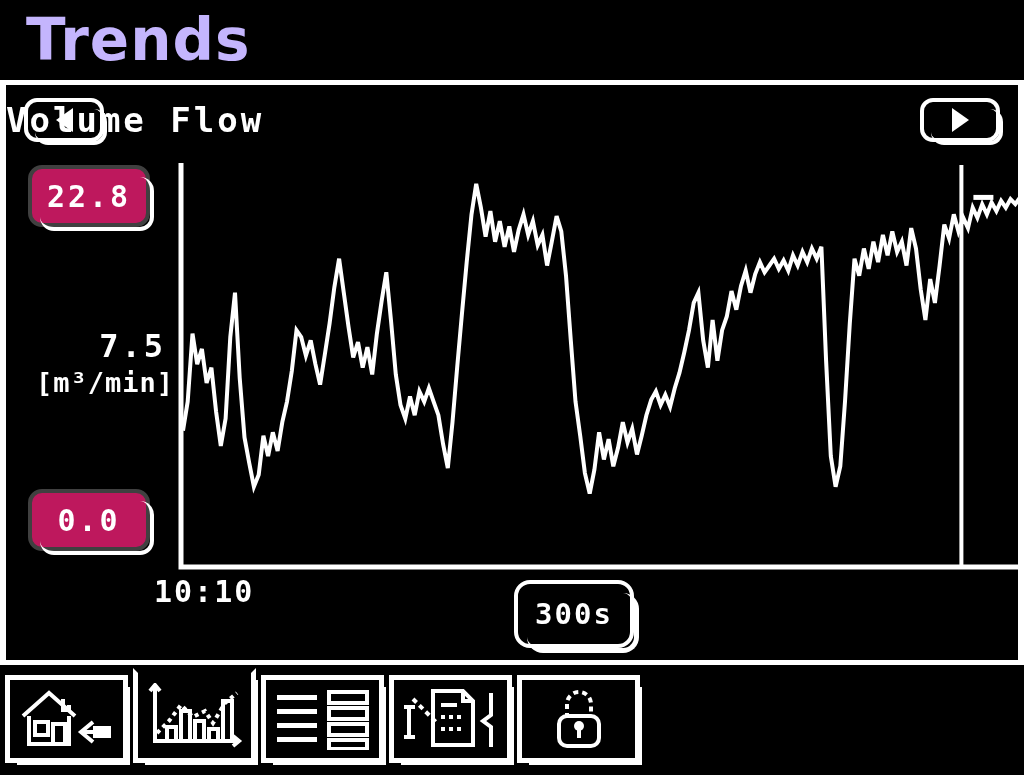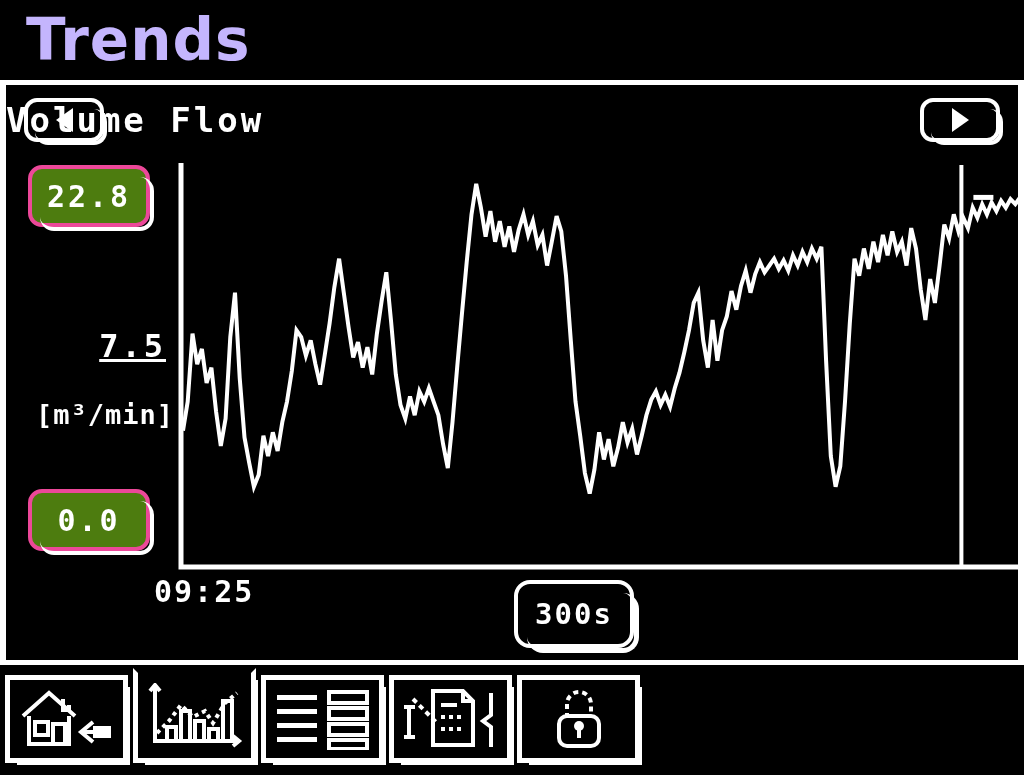--- a/index.html
+++ b/index.html
@@ -105,22 +105,22 @@
     line-height: 38px;
     font-weight: bold;
     letter-spacing: 3px;
   }
 
   
   .valbox {
     position: absolute;
     width: 122px;
     height: 62px;
-    background: #4d7c0f;
-    border: 4px solid #ec4899;
+    background: #be185d;
+    border: 4px solid #404040;
     border-radius: 14px;
     display: flex;
     align-items: center;
     justify-content: center;
     font-size: 30px;
     letter-spacing: 3px;
     font-weight: bold;
   }
   .valbox::after {
     content: "";
@@ -139,34 +139,32 @@
     position: absolute;
     left: 0;
     top: 243px;
     width: 168px;
     text-align: right;
     font-size: 32px;
     line-height: 36px;
     letter-spacing: 3px;
     font-weight: bold;
     padding-right: 8px;
-    text-decoration: underline;
   }
   #val-unit {
     position: absolute;
     left: 0;
     top: 283px;
     width: 172px;
     text-align: right;
     font-size: 27px;
     line-height: 30px;
     letter-spacing: 1px;
     font-weight: bold;
     padding-right: 4px;
-    margin-top: 32px;
   }
 
   
   #plot {
     position: absolute;
     left: 169px;
     top: 78px;
     width: 849px;
     height: 410px;
   }
@@ -301,21 +299,21 @@
         <path d="M 6 0 L 6 404 L 849 404" stroke="#ffffff" stroke-width="5" fill="none"></path>
 
         <polyline id="trace" points="8.0,267.6 12.7,238.6 17.5,170.6 22.2,201.2 26.9,185.9 31.6,219.9 36.4,204.6 41.1,248.8 45.8,282.9 50.6,255.6 55.3,174.0 60.0,129.7 64.7,214.8 69.5,274.4 74.2,299.9 78.9,323.7 83.7,311.8 88.4,272.7 93.1,293.1 97.8,269.3 102.6,288.0 107.3,259.1 112.0,238.6 116.8,208.0 121.5,167.2 126.2,174.0 130.9,192.7 135.7,177.4 140.4,201.2 145.1,221.6 149.9,191.0 154.6,160.4 159.3,124.6 164.1,95.7 168.8,129.7 173.5,163.8 178.2,194.4 183.0,179.1 187.7,204.6 192.4,184.2 197.2,211.4 201.9,170.6 206.6,138.2 211.3,109.3 216.1,158.6 220.8,211.4 225.5,242.0 230.3,255.6 235.0,233.5 239.7,252.2 244.4,228.4 249.2,238.6 253.9,225.0 258.6,238.6 263.4,252.2 268.1,281.2 272.8,305.0 277.5,259.1 282.3,202.9 287.0,150.1 291.7,99.1 296.5,51.4 301.2,20.8 305.9,44.6 310.6,73.6 315.4,48.0 320.1,78.7 324.8,58.2 329.6,83.8 334.3,63.4 339.0,88.9 343.7,66.8 348.5,51.4 353.2,71.9 357.9,58.2 362.7,82.1 367.4,71.9 372.1,102.5 376.8,78.7 381.6,53.1 386.3,68.5 391.0,112.7 395.8,177.4 400.5,238.6 405.2,272.7 409.9,310.1 414.7,330.5 419.4,306.7 424.1,269.3 428.9,296.5 433.6,276.1 438.3,303.3 443.1,284.6 447.8,259.1 452.5,279.5 457.2,265.9 462.0,291.4 466.7,272.7 471.4,252.2 476.2,236.9 480.9,228.4 485.6,242.0 490.3,231.8 495.1,243.7 499.8,225.0 504.5,209.7 509.3,189.3 514.0,167.2 518.7,139.9 523.4,129.7 528.2,177.4 532.9,204.6 537.6,156.9 542.4,197.8 547.1,167.2 551.8,153.5 556.5,128.0 561.3,146.7 566.0,122.9 570.7,107.6 575.5,129.7 580.2,111.0 584.9,99.1 589.6,109.3 594.4,102.5 599.1,95.7 603.8,105.9 608.6,97.4 613.3,107.6 618.0,92.3 622.7,102.5 627.5,88.9 632.2,99.1 636.9,85.5 641.7,95.7 646.4,83.8 651.1,197.8 655.8,293.1 660.6,323.7 665.3,303.3 670.0,238.6 674.8,160.4 679.5,95.7 684.2,112.7 688.9,85.5 693.7,105.9 698.4,78.7 703.1,99.1 707.9,71.9 712.6,92.3 717.3,68.5 722.1,88.9 726.8,78.7 731.5,102.5 736.2,65.1 741.0,85.5 745.7,126.3 750.4,156.9 755.2,116.1 759.9,139.9 764.6,102.5 769.3,61.6 774.1,75.3 778.8,51.4 783.5,68.5 788.3,54.8 793.0,65.1 797.7,44.6 802.4,54.8 807.2,41.2 811.9,51.4 816.6,39.5 821.4,48.0 826.1,37.8 830.8,44.6 835.5,36.1 840.3,41.2 845.0,34.4" stroke="#ffffff" stroke-width="4" fill="none" stroke-linejoin="miter"></polyline>
 
         <line id="cursor" x1="786.4" y1="2" x2="786.4" y2="402" stroke="#ffffff" stroke-width="4"></line>
 
         <line id="cursor-tick" x1="798.4" y1="34.4" x2="818.4" y2="34.4" stroke="#ffffff" stroke-width="5"></line>
       </svg>
     </div>
 
-    <div id="t-start">09:25</div>
+    <div id="t-start">10:10</div>
 
 
     <div id="timespan">300s</div>
 
   </div>
 
   <div id="toolbar-rule"></div>
   <div id="toolbar">
 
     <div class="tbtn">

